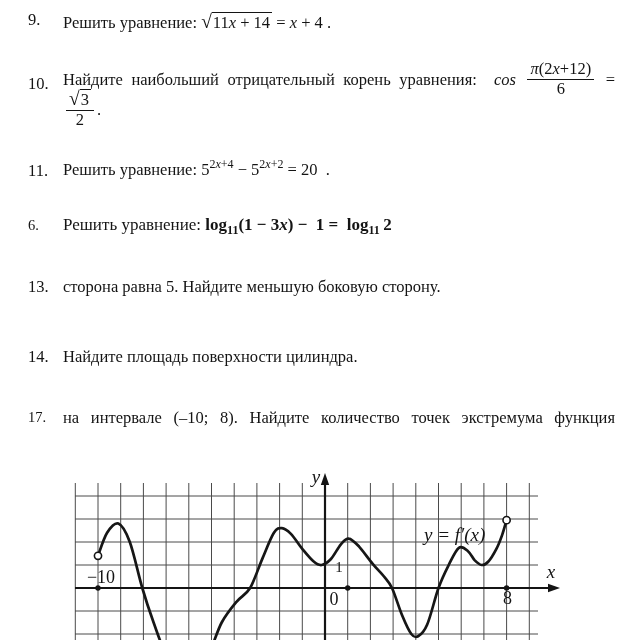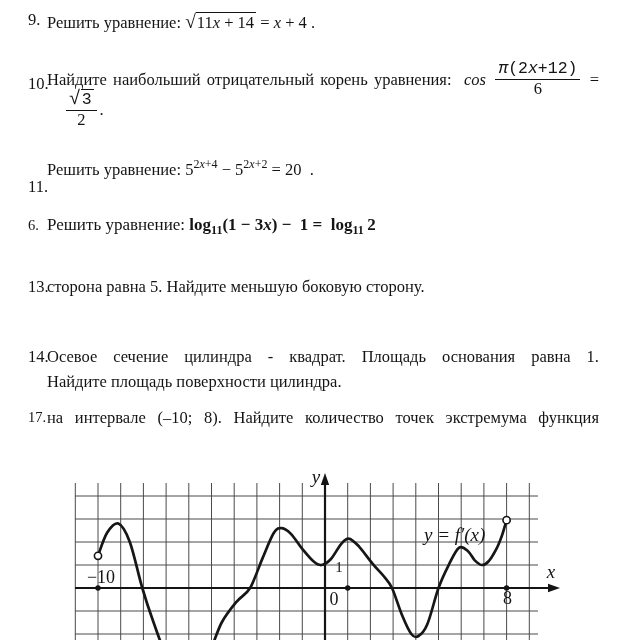--- a/index.html
+++ b/index.html
@@ -1,39 +1,39 @@
 <!DOCTYPE html>
 <html><head>
 <meta charset="utf-8">
 <style>
   html,body{margin:0;padding:0;background:#fff;}
   .page{position:relative;width:640px;height:640px;background:#ffffff;overflow:hidden;
         font-family:"Liberation Serif",serif;color:#141414;}
   .prob{position:absolute;left:0;width:640px;}
   .pnum{position:absolute;left:28px;top:0;font-size:16.5px;line-height:25px;}
   .pnum.sm{font-size:14.5px;}
-  .ptext{margin-left:47px;width:552px;font-size:16.5px;}
+  .ptext{margin-left:63px;width:552px;font-size:16.5px;}
   .mline{line-height:30px;height:30px;white-space:nowrap;}
   .p12f{font-size:17px;}
   .jline{line-height:25px;height:25px;text-align:justify;overflow:hidden;}
   .jline::after{content:"";display:inline-block;width:100%;}
   .nline{line-height:25px;height:25px;}
   .fline{line-height:46px;height:46px;text-align:justify;overflow:hidden;}
   .fline::after{content:"";display:inline-block;width:100%;}
   .l2abs{position:absolute;left:63px;top:33px;font-size:16.5px;}
   
   .tk-t{font-style:normal;}
   .tk-i{font-style:italic;}
   .tk-b{font-weight:700;}
   .tk-bi{font-weight:700;font-style:italic;}
   sup,sub{font-size:12px;line-height:0;}
   sup{vertical-align:baseline;position:relative;top:-7px;}
   sub{vertical-align:baseline;position:relative;top:4px;}
   .frac{display:inline-block;vertical-align:middle;text-align:center;line-height:1.15;margin:0 3px;transform:translateY(-2px);}
-  .fnum{display:block;padding:0 3px;font-family:Liberation Mono, monospace;}
+  .fnum{display:block;padding:0 3px;}
   .fden{display:block;border-top:1.4px solid #141414;padding:0 3px;}
   .sqrt{white-space:nowrap;}
   .rad{font-size:1.18em;}
   .radbody{border-top:1.5px solid #141414;padding:0 2px 0 1px;}
   
   #graph{position:absolute;left:60px;top:466px;}
   #graph text{font-family:"Liberation Serif",serif;fill:#141414;}
   .gnum{font-size:18px;}
   .gnum-sm{font-size:15px;}
   .glab{font-size:19px;font-style:italic;}
@@ -54,37 +54,36 @@
     <div class="ptext mline"><span class="tk-t">Решить уравнение: </span><span class="sqrt"><span class="rad">√</span><span class="radbody"><span class="tk-t">11</span><span class="tk-i">x</span><span class="tk-t"> + 14</span></span></span><span class="tk-t"> = </span><span class="tk-i">x</span><span class="tk-t"> + 4&nbsp;.</span></div>
   </div>
 
   <div class="prob" style="top:57px">
     <span class="pnum" style="top:14px">10.</span>
     <div class="ptext fline"><span class="tk-t">Найдите наибольший отрицательный корень уравнения: &nbsp;</span><span class="tk-i">cos</span><span class="tk-t"> </span><span class="frac"><span class="fnum"><span class="tk-i">π</span><span class="tk-t">(2</span><span class="tk-i">x</span><span class="tk-t">+12)</span></span><span class="fden"><span class="tk-t">6</span></span></span><span class="tk-t"> =</span></div>
     <div class="l2abs"><span class="frac"><span class="fnum"><span class="sqrt"><span class="rad">√</span><span class="radbody"><span class="tk-t">3</span></span></span></span><span class="fden"><span class="tk-t">2</span></span></span><span class="tk-t">.</span></div>
   </div>
 
   <div class="prob" style="top:155px">
-    <span class="pnum" style="top:19px">11.</span>
+    <span class="pnum" style="top:3px">11.</span>
     <div class="ptext mline"><span class="tk-t">Решить уравнение: 5</span><sup><span class="tk-t">2</span><span class="tk-i">x</span><span class="tk-t">+4</span></sup><span class="tk-t"> − 5</span><sup><span class="tk-t">2</span><span class="tk-i">x</span><span class="tk-t">+2</span></sup><span class="tk-t"> = 20&nbsp;&nbsp;.</span></div>
   </div>
 
   <div class="prob" style="top:210px">
     <span class="pnum sm" style="top:3px">6.</span>
     <div class="ptext mline p12f"><span class="tk-t">Решить уравнение: </span><span class="tk-b">log</span><sub><span class="tk-b">11</span></sub><span class="tk-b">(1 − 3</span><span class="tk-bi">x</span><span class="tk-b">) − &nbsp;1 = &nbsp;log</span><sub><span class="tk-b">11</span></sub><span class="tk-b"> 2</span></div>
   </div>
 
   <div class="prob" style="top:274px">
     <span class="pnum">13.</span>
     <div class="ptext nline"><span class="tk-t">сторона равна 5. Найдите меньшую боковую сторону.</span></div>
   </div>
 
   <div class="prob" style="top:344px">
     <span class="pnum">14.</span>
-    <div class="ptext jline"><span class="tk-t">Осевое сечение цилиндра - квадрат. Площадь основания равна 1.</span></div>
     <div class="ptext nline"><span class="tk-t">Найдите площадь поверхности цилиндра.</span></div>
   </div>
 
   <div class="prob" style="top:405px">
     <span class="pnum sm">17.</span>
     <div class="ptext jline"><span class="tk-t">на интервале (–10; 8). Найдите количество точек экстремума функция</span></div>
   </div>
 
   <svg id="graph" width="520" height="174" viewBox="0 0 520 174">
     <g id="g-grid">

